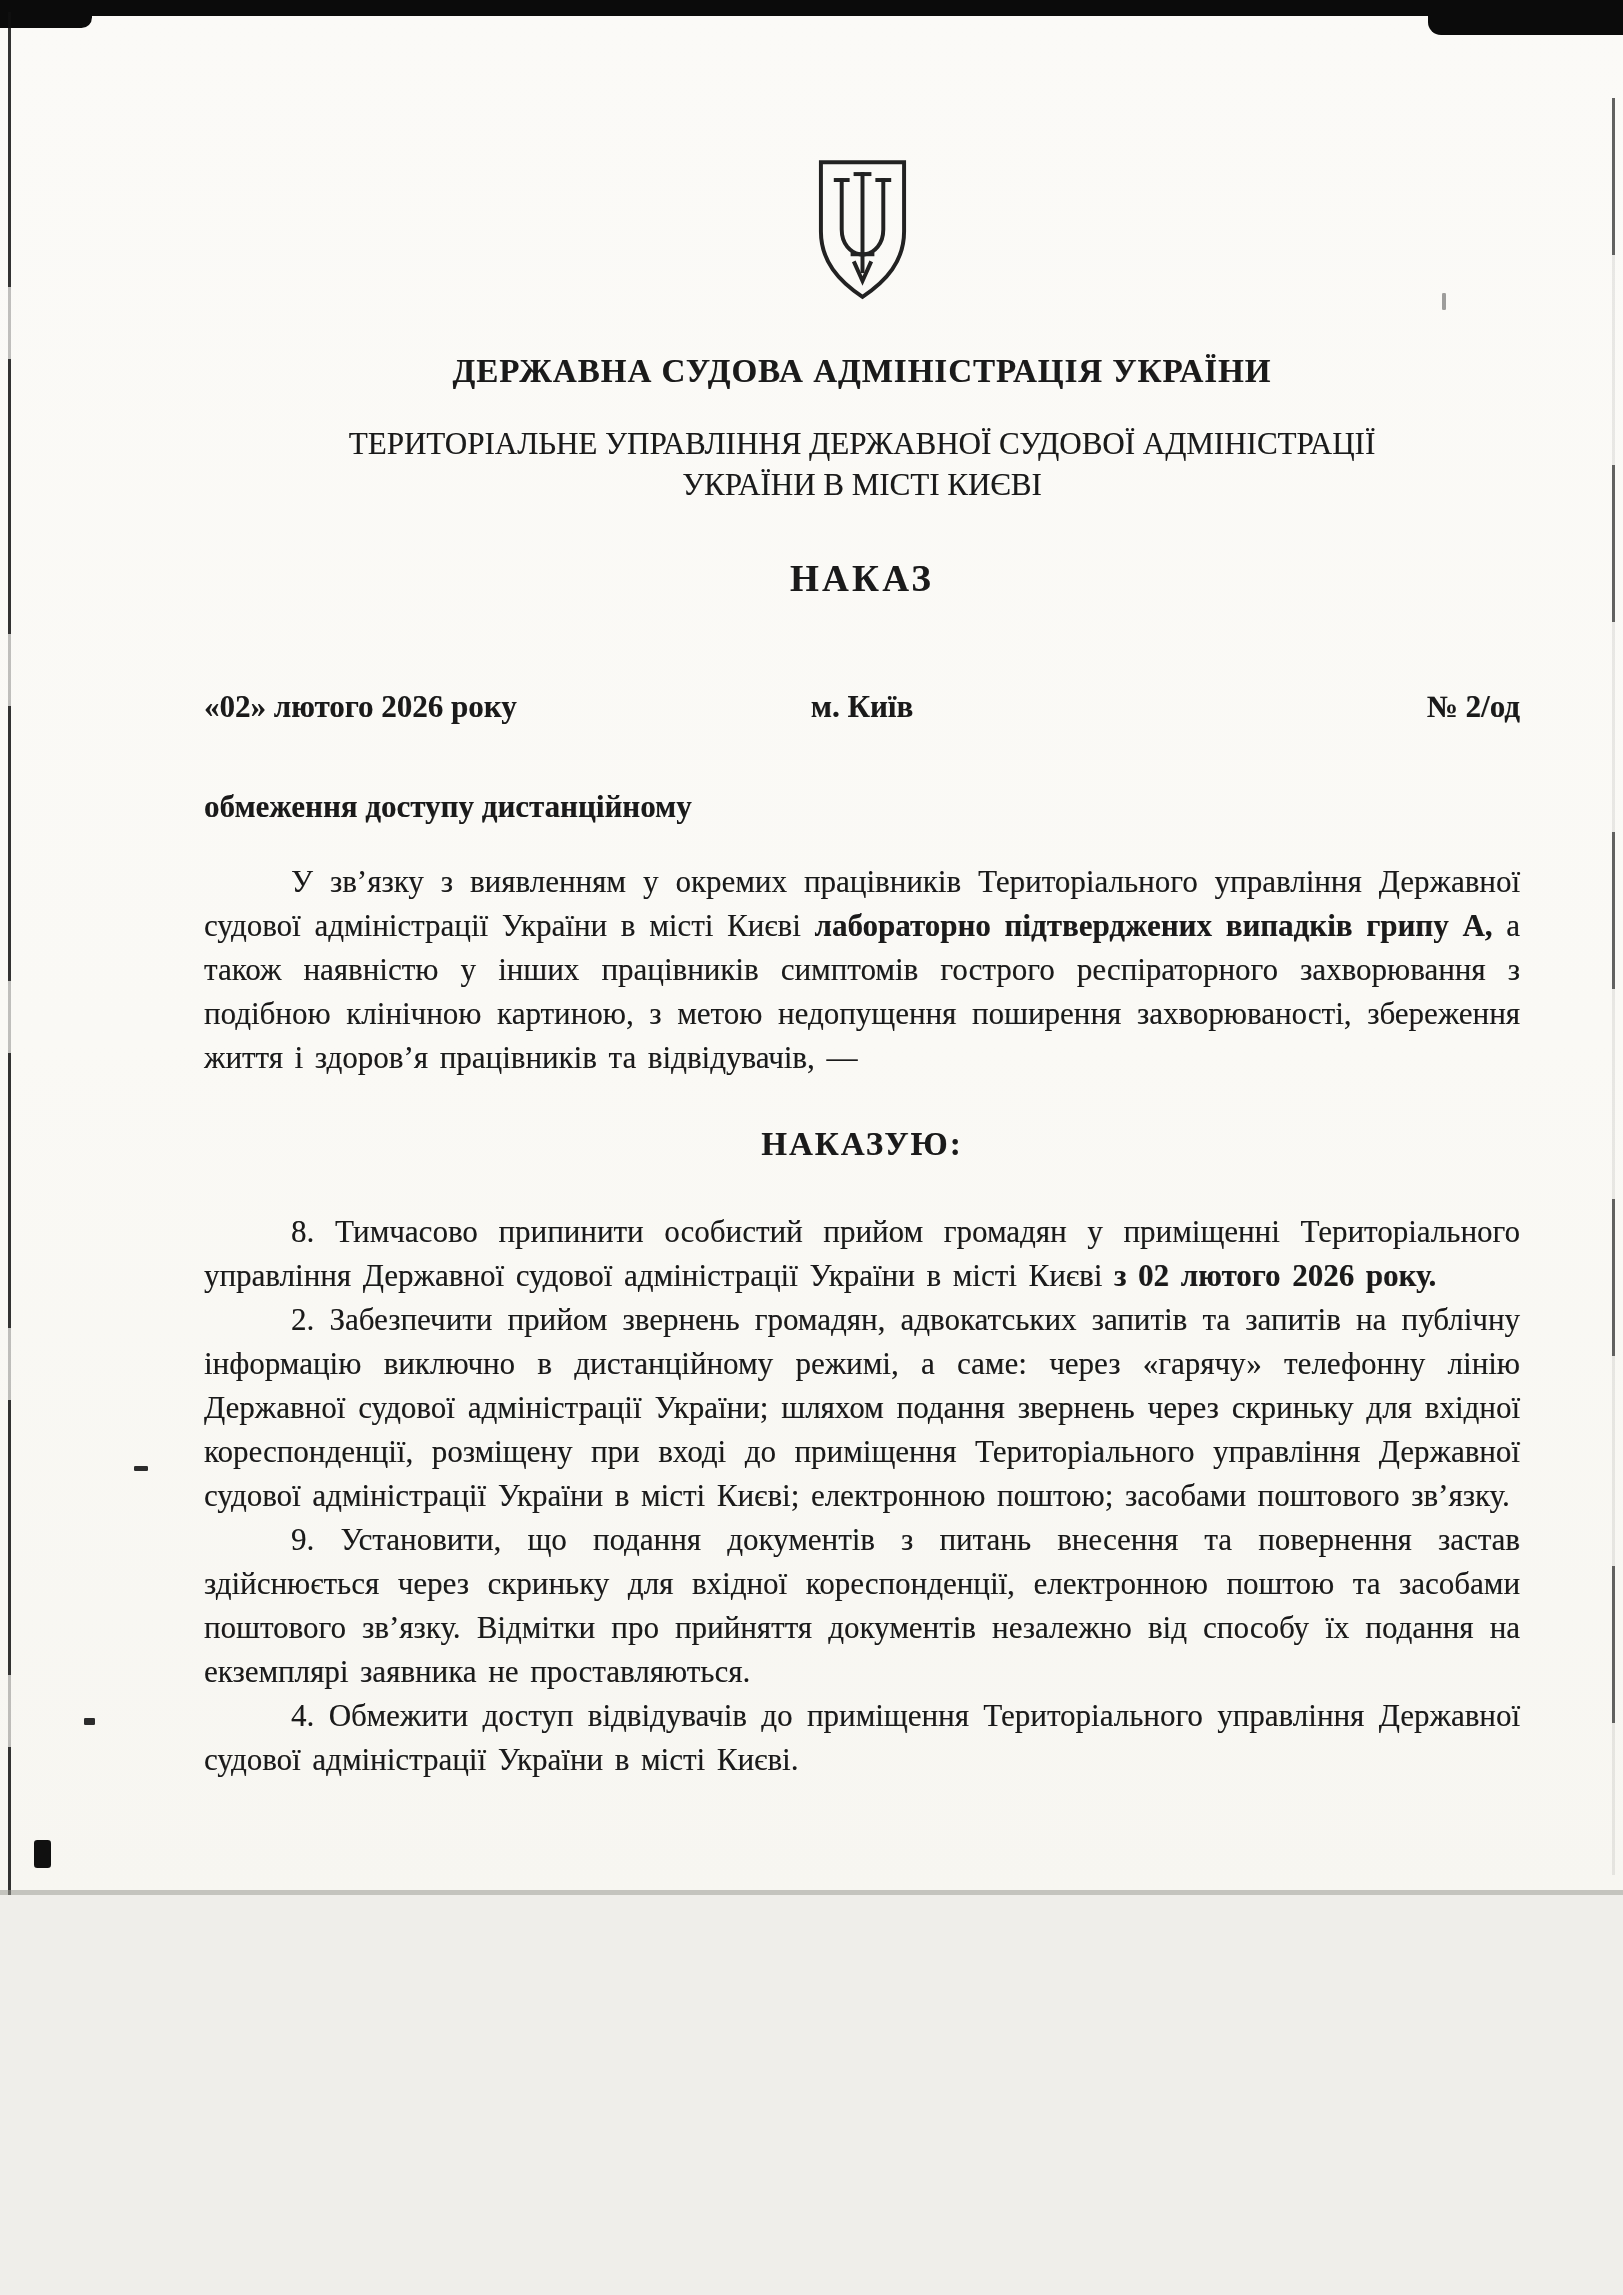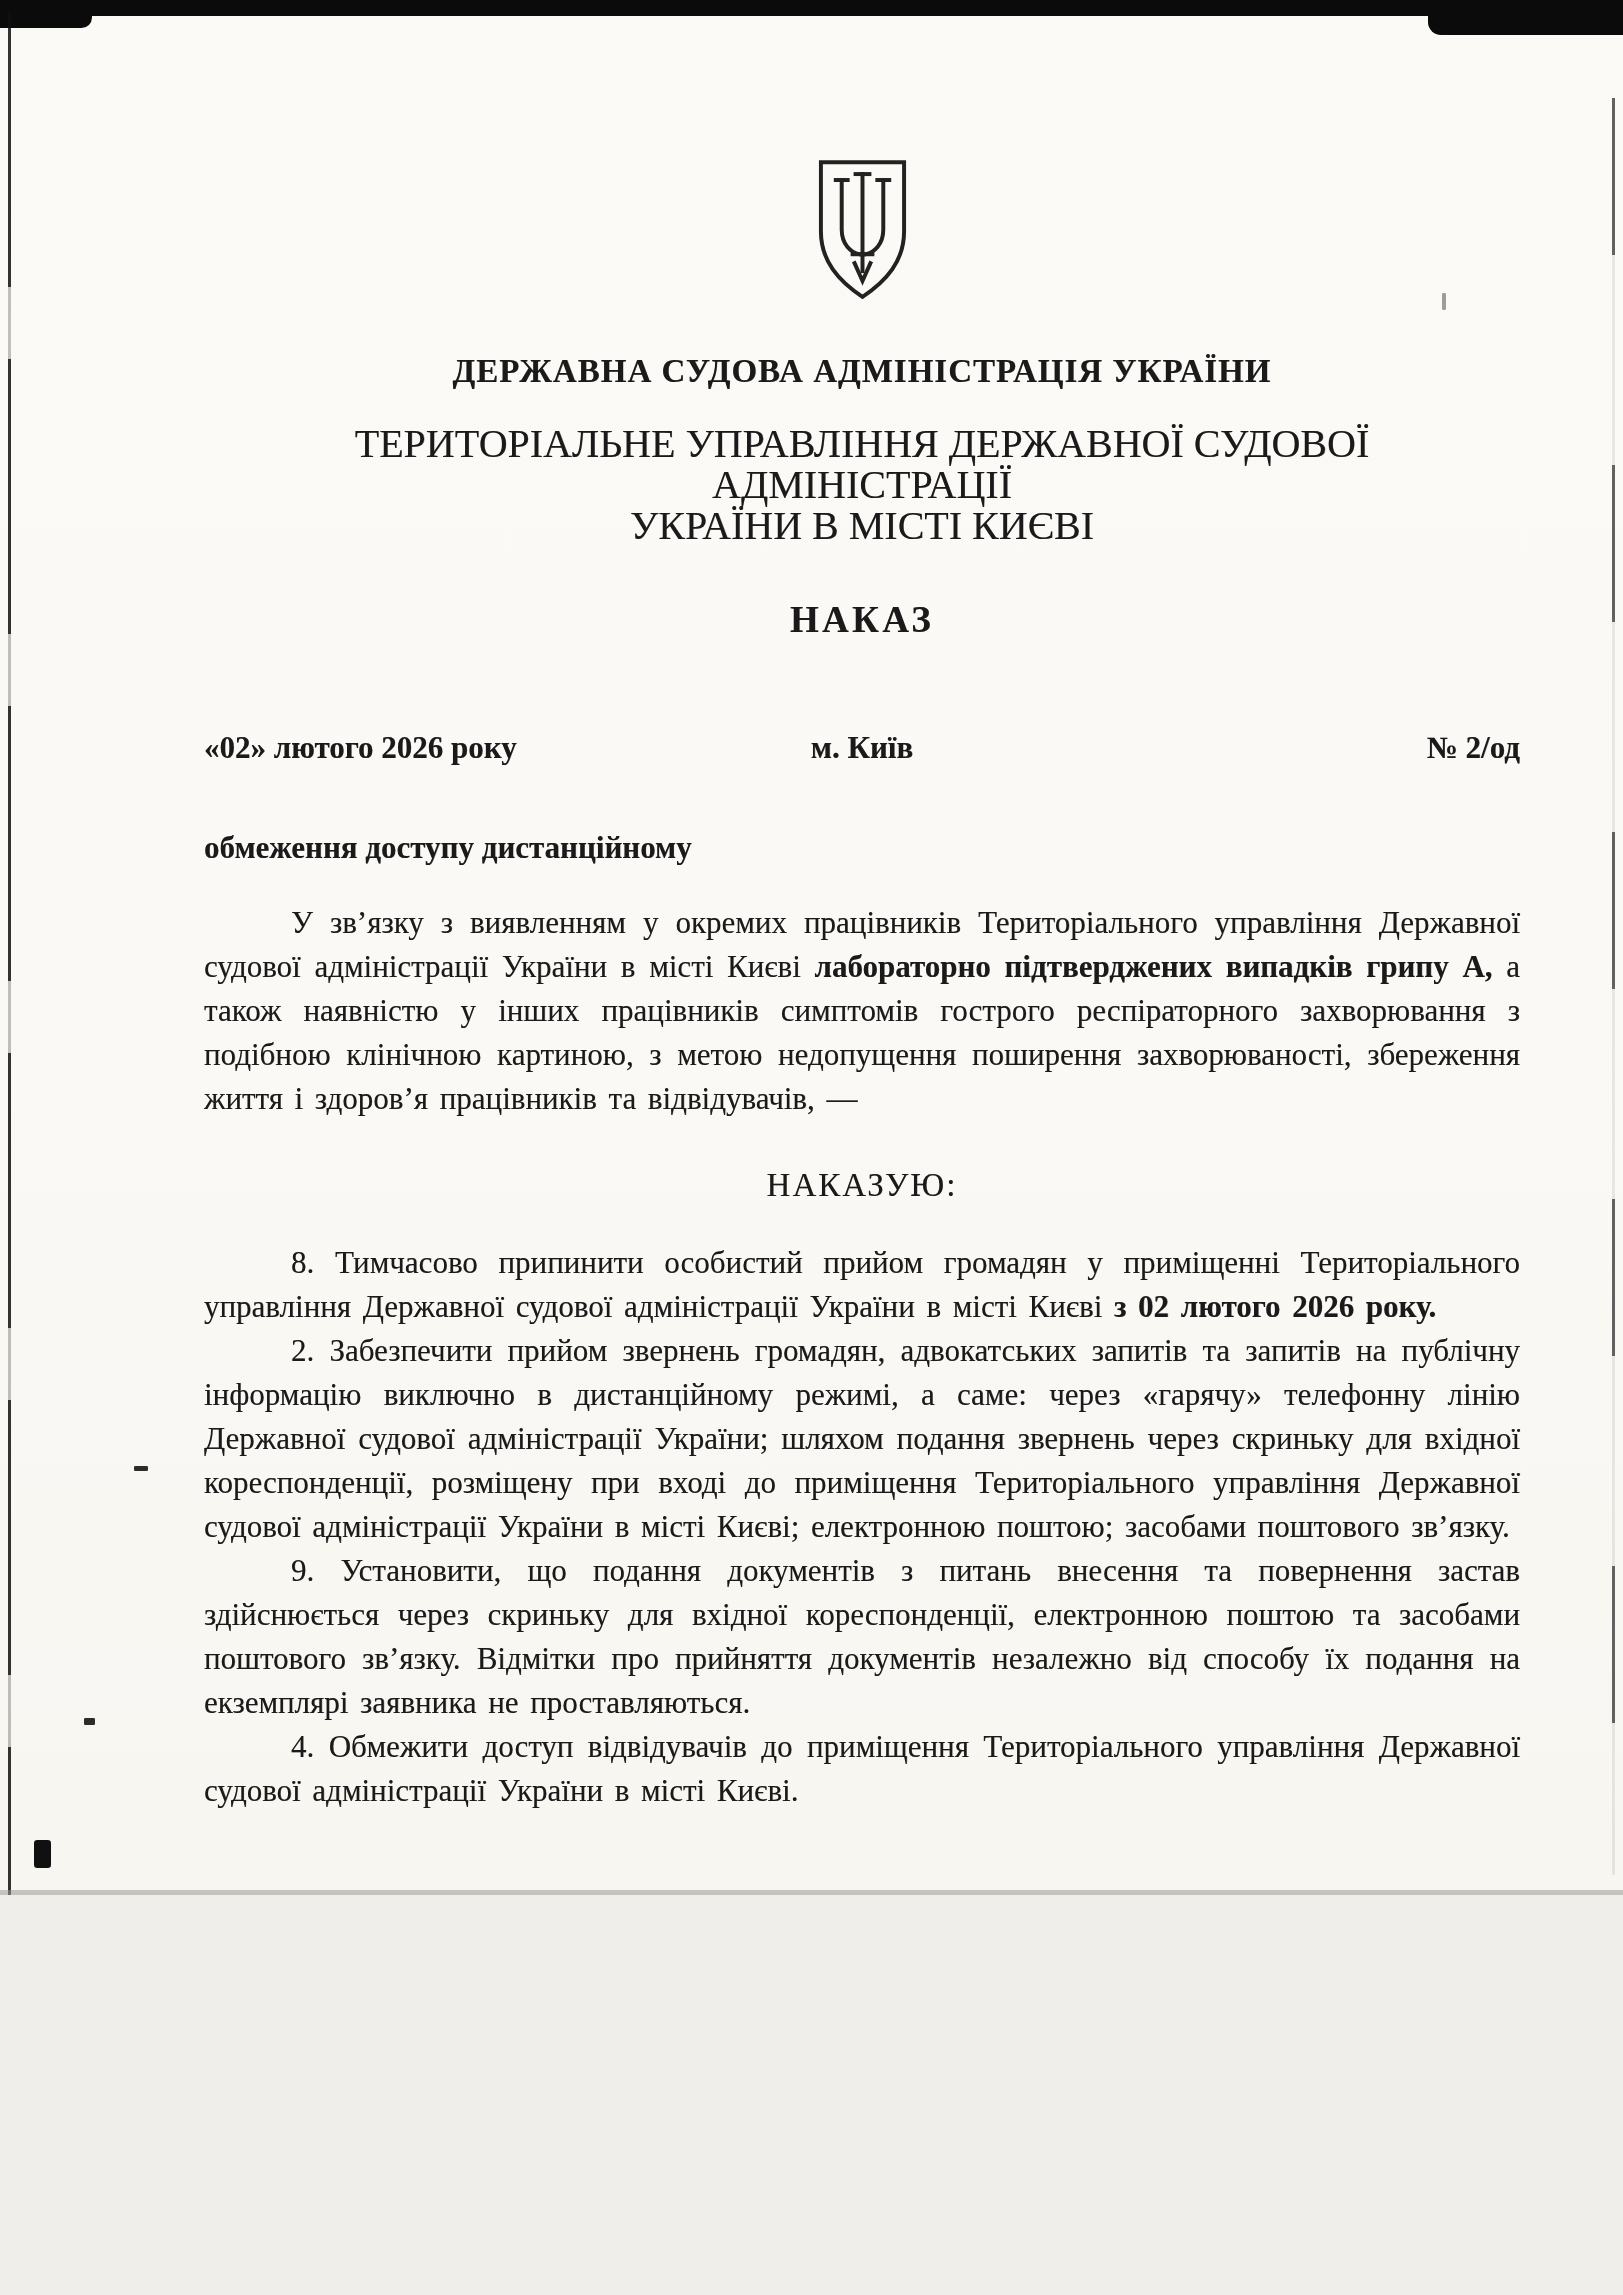--- a/index.html
+++ b/index.html
@@ -12,36 +12,36 @@
     font-family:"Liberation Serif","DejaVu Serif",serif;
     color:#1a1a1a;
   }
   .content{position:absolute;left:204px;width:1316px;top:0;text-shadow:0.3px 0.1px 0 rgba(25,25,25,0.45);}
 
   
   .doc-header{text-align:center;}
   .emblem{margin:156px auto 0;width:99px;height:149px;}
   .emblem svg{display:block;width:99px;height:149px;}
   .org-title{margin:48px 0 0;font-size:33px;font-weight:bold;letter-spacing:1px;}
-  .org-subtitle{margin-top:33px;font-size:40px;line-height:41px;font-weight:normal;}
+  .org-subtitle{margin-top:33px;font-size:31px;line-height:41px;font-weight:normal;}
   .doc-type{margin-top:52px;font-size:37px;font-weight:bold;letter-spacing:3.3px;}
 
   
   .meta-row{display:flex;align-items:center;margin-top:89px;font-size:31px;font-weight:bold;}
   .meta-date{flex:1;text-align:left;}
   .meta-place{flex:0 0 auto;text-align:center;}
   .meta-number{flex:1;text-align:right;}
 
   
   .subject{margin-top:59px;font-size:31px;font-weight:bold;line-height:46px;}
 
   
   .body-par{margin:0;font-size:31px;line-height:44px;text-align:justify;text-indent:87px;word-spacing:3.9px;}
   .preamble{margin-top:30px;}
-  .order-heading{margin:46px 0 37px;text-align:center;font-size:33px;font-weight:normal;letter-spacing:2px;}
+  .order-heading{margin:46px 0 47px;text-align:center;font-size:33px;font-weight:bold;letter-spacing:2px;}
   .b{font-weight:bold;}
 
   
   .edge-top{position:absolute;top:0;left:0;right:0;height:15.7px;background:#0b0b0b;}
   .edge-top-right{position:absolute;top:0;right:0;width:196px;height:35px;background:#0b0b0b;border-radius:0 0 0 13px;}
   .edge-top-left{position:absolute;top:0;left:0;width:92px;height:27.5px;background:#0b0b0b;border-radius:0 0 10.5px 0;}
   .edge-left{position:absolute;top:11.8px;bottom:0;left:7.9px;width:3.3px;
     background:repeating-linear-gradient(180deg,rgba(16,16,16,0.85) 0 275px,rgba(16,16,16,0.25) 275px 347px);}
   .edge-right{position:absolute;top:98px;bottom:19.6px;right:9.2px;width:3.3px;
     background:repeating-linear-gradient(180deg,rgba(16,16,16,0.65) 0 157px,rgba(16,16,16,0.08) 157px 367px);}

